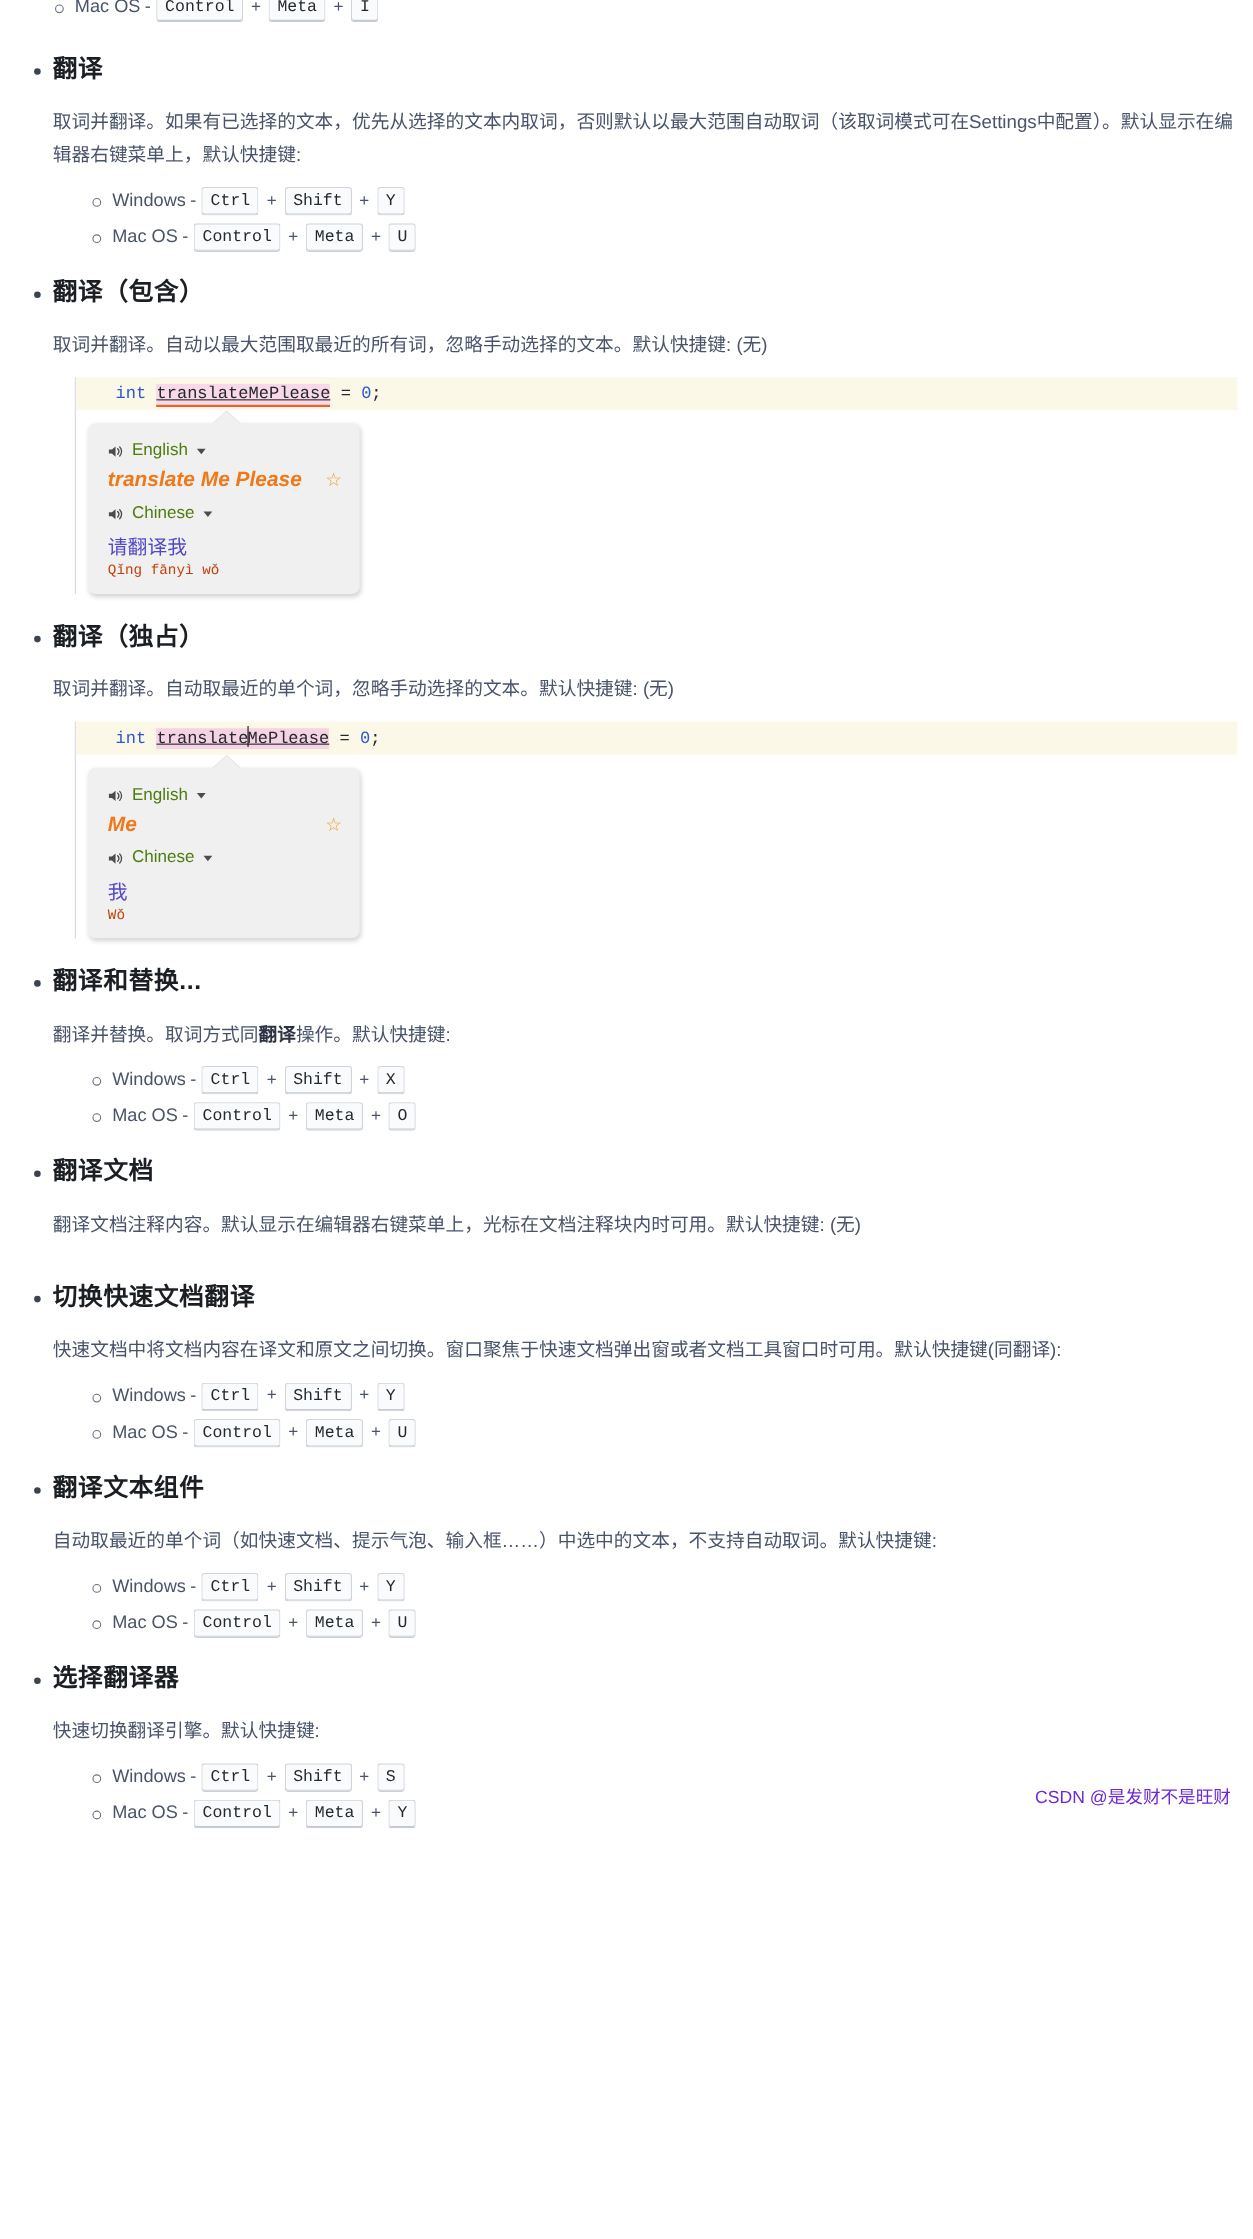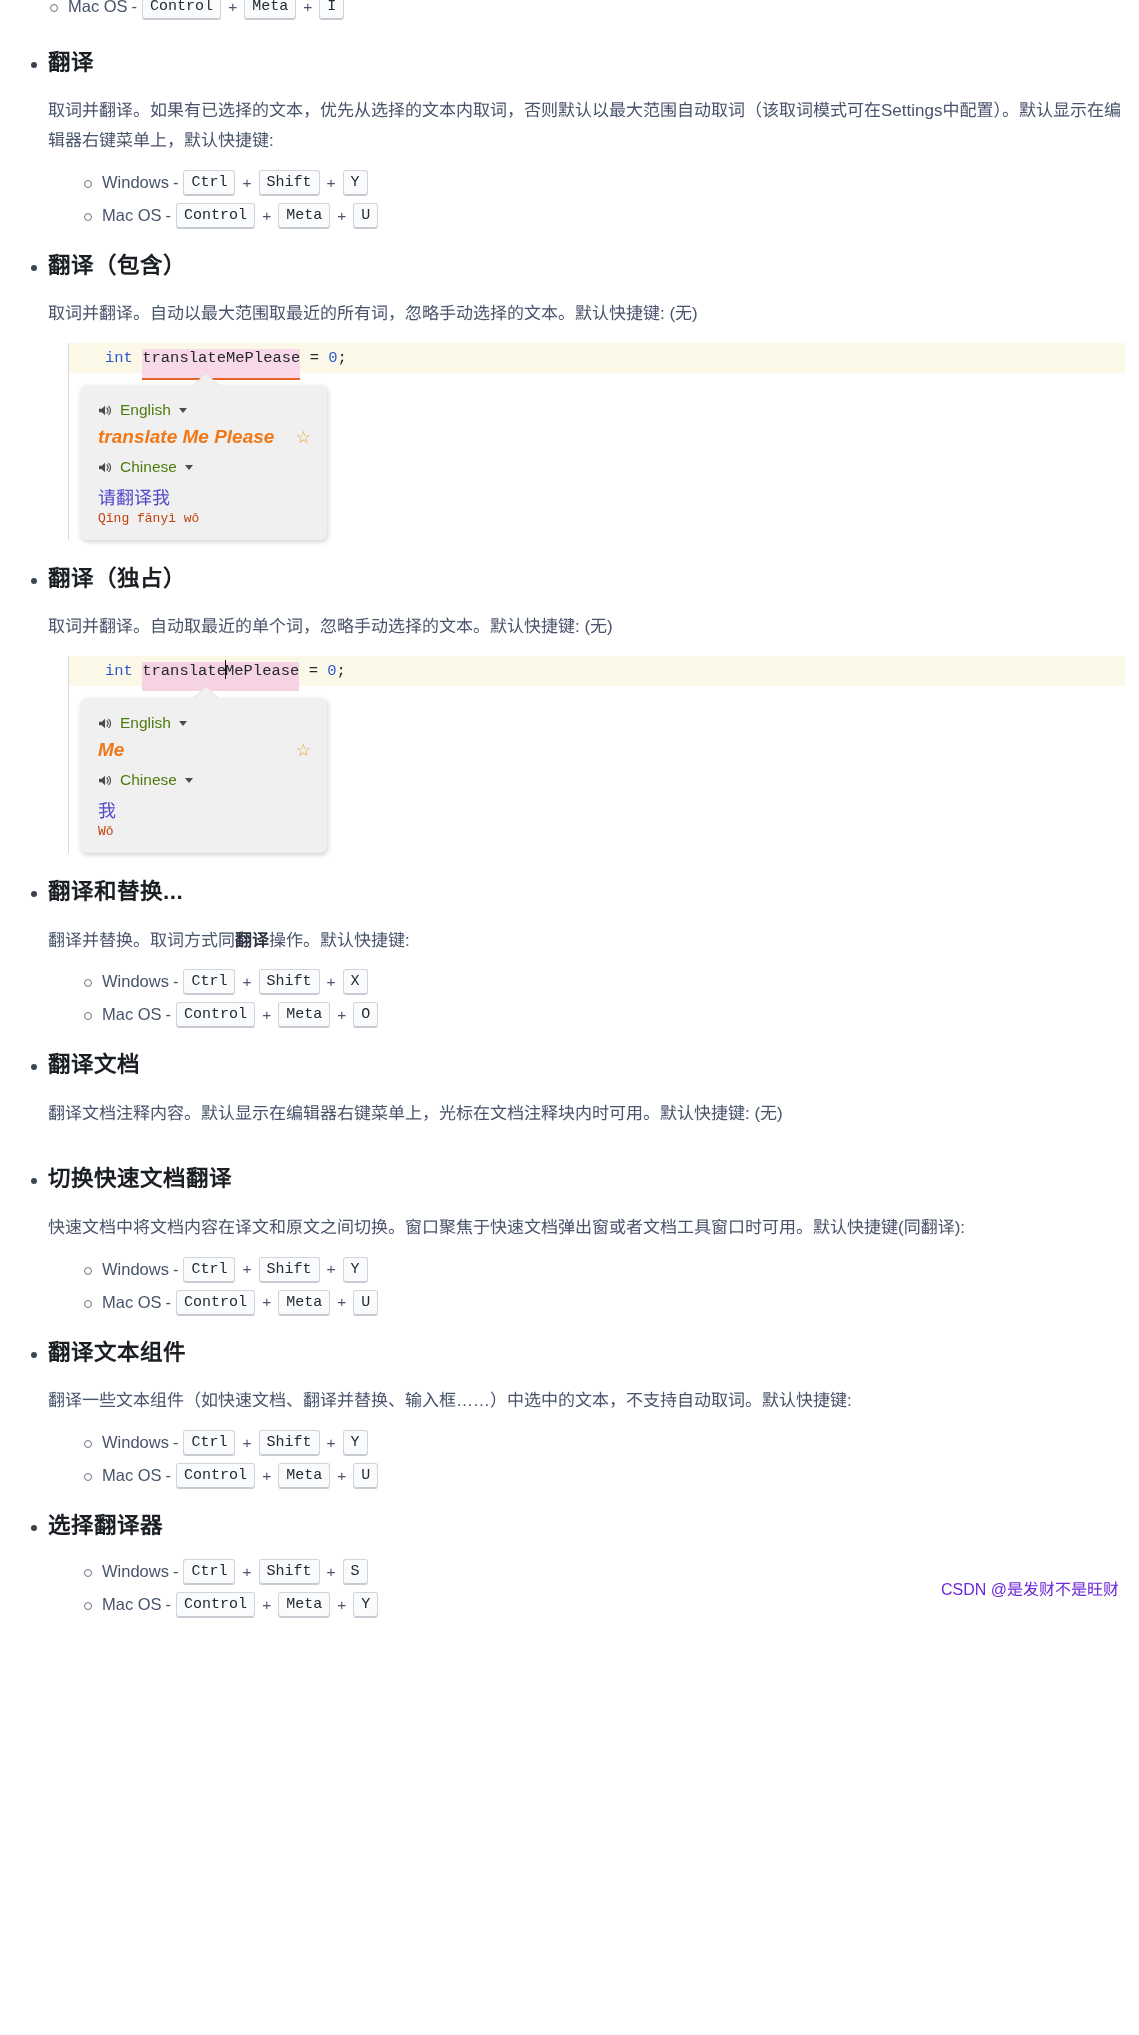--- a/index.html
+++ b/index.html
@@ -137,21 +137,22 @@
     white-space: nowrap;
     margin-left: 1px;
   }
   .code-strip .kw { color: #2d58d0; }
   .code-strip .num { color: #2d58d0; }
   .code-strip .punct { color: #24292e; }
   .code-strip .ident {
     background: #f9d9e7;
     color: #24292e;
     position: relative;
-    padding-bottom: 11px;
+    padding-bottom: 1px;
+    text-decoration: underline;
   }
   .code-strip .ident.underline {
     border-bottom: 2px solid #e8622c;
   }
   .code-strip .ident.partial-left {
     background: #f6d3e2;
   }
   .caret {
     display: inline-block;
     width: 0;
@@ -436,21 +437,21 @@
           <span class="plus">+</span>
           <kbd class="key">Meta</kbd>
           <span class="plus">+</span>
           <kbd class="key">U</kbd>
         </li>
       </ul>
     </li>
 
     <li class="feature">
       <div class="feature-title">翻译文本组件</div>
-      <p class="feature-desc">翻译一些文本组件（如快速文档、翻译并替换、输入框……）中选中的文本，不支持自动取词。默认快捷键:</p>
+      <p class="feature-desc">自动取最近的单个词（如快速文档、提示气泡、输入框……）中选中的文本，不支持自动取词。默认快捷键:</p>
       <ul class="shortcuts">
         <li>
           <span class="os-name">Windows</span>
           <span class="dash">-</span>
           <kbd class="key">Ctrl</kbd>
           <span class="plus">+</span>
           <kbd class="key">Shift</kbd>
           <span class="plus">+</span>
           <kbd class="key">Y</kbd>
         </li>
@@ -461,20 +462,21 @@
           <span class="plus">+</span>
           <kbd class="key">Meta</kbd>
           <span class="plus">+</span>
           <kbd class="key">U</kbd>
         </li>
       </ul>
     </li>
 
     <li class="feature">
       <div class="feature-title">选择翻译器</div>
+      <p class="feature-desc">快速切换翻译引擎。默认快捷键:</p>
       <ul class="shortcuts">
         <li>
           <span class="os-name">Windows</span>
           <span class="dash">-</span>
           <kbd class="key">Ctrl</kbd>
           <span class="plus">+</span>
           <kbd class="key">Shift</kbd>
           <span class="plus">+</span>
           <kbd class="key">S</kbd>
         </li>

